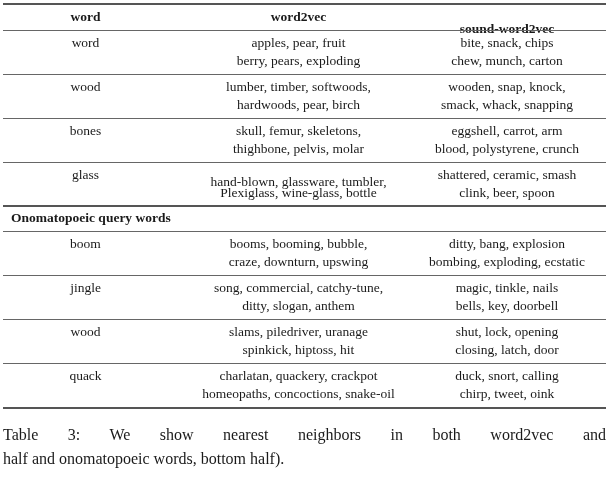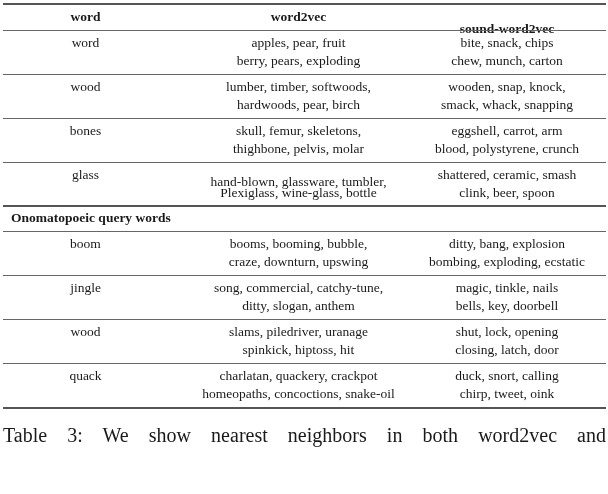--- a/index.html
+++ b/index.html
@@ -15,21 +15,21 @@
     position: absolute; text-align: center; font-size: 13.5px; line-height: 18px;
     white-space: nowrap;
   }
   .hdr { font-weight: bold; }
   .c1 { left: 0; width: 165px; }
   .c2 { left: 183px; width: 225px; }
   .c3 { left: 404px; width: 200px; }
   .section { position: absolute; left: 8px; font-weight: bold; font-size: 13.5px; line-height: 18px; }
   .caption {
     position: absolute; left: 3px; top: 423px; width: 603px;
-    font-size: 20px; line-height: 24px; text-align: justify; text-align-last: justify;
+    font-size: 16px; line-height: 24px; text-align: justify; text-align-last: justify;
   }
   .caption .line { display: block; white-space: nowrap; }
 </style>
 </head>
 <body>
 
 <div class="table-wrap">
   <div class="rule thick" style="top:0px"></div>
   <div class="cell c1 hdr" style="top:5px">word</div>
   <div class="cell c2 hdr" style="top:5px">word2vec</div>
@@ -91,13 +91,14 @@
   <div class="cell c1" style="top:364px">quack</div>
   <div class="cell c2" style="top:364px">charlatan, quackery, crackpot</div>
   <div class="cell c2" style="top:382px">homeopaths, concoctions, snake-oil</div>
   <div class="cell c3" style="top:364px">duck, snort, calling</div>
   <div class="cell c3" style="top:382px">chirp, tweet, oink</div>
   <div class="rule thick" style="top:404px"></div>
 </div>
 
 <div class="caption">
   <span class="line">Table 3: We show nearest neighbors in both word2vec and</span>
+  <span class="line" style="text-align-last:left">half and onomatopoeic words, bottom half).</span>
 </div>
 
 </body></html>

